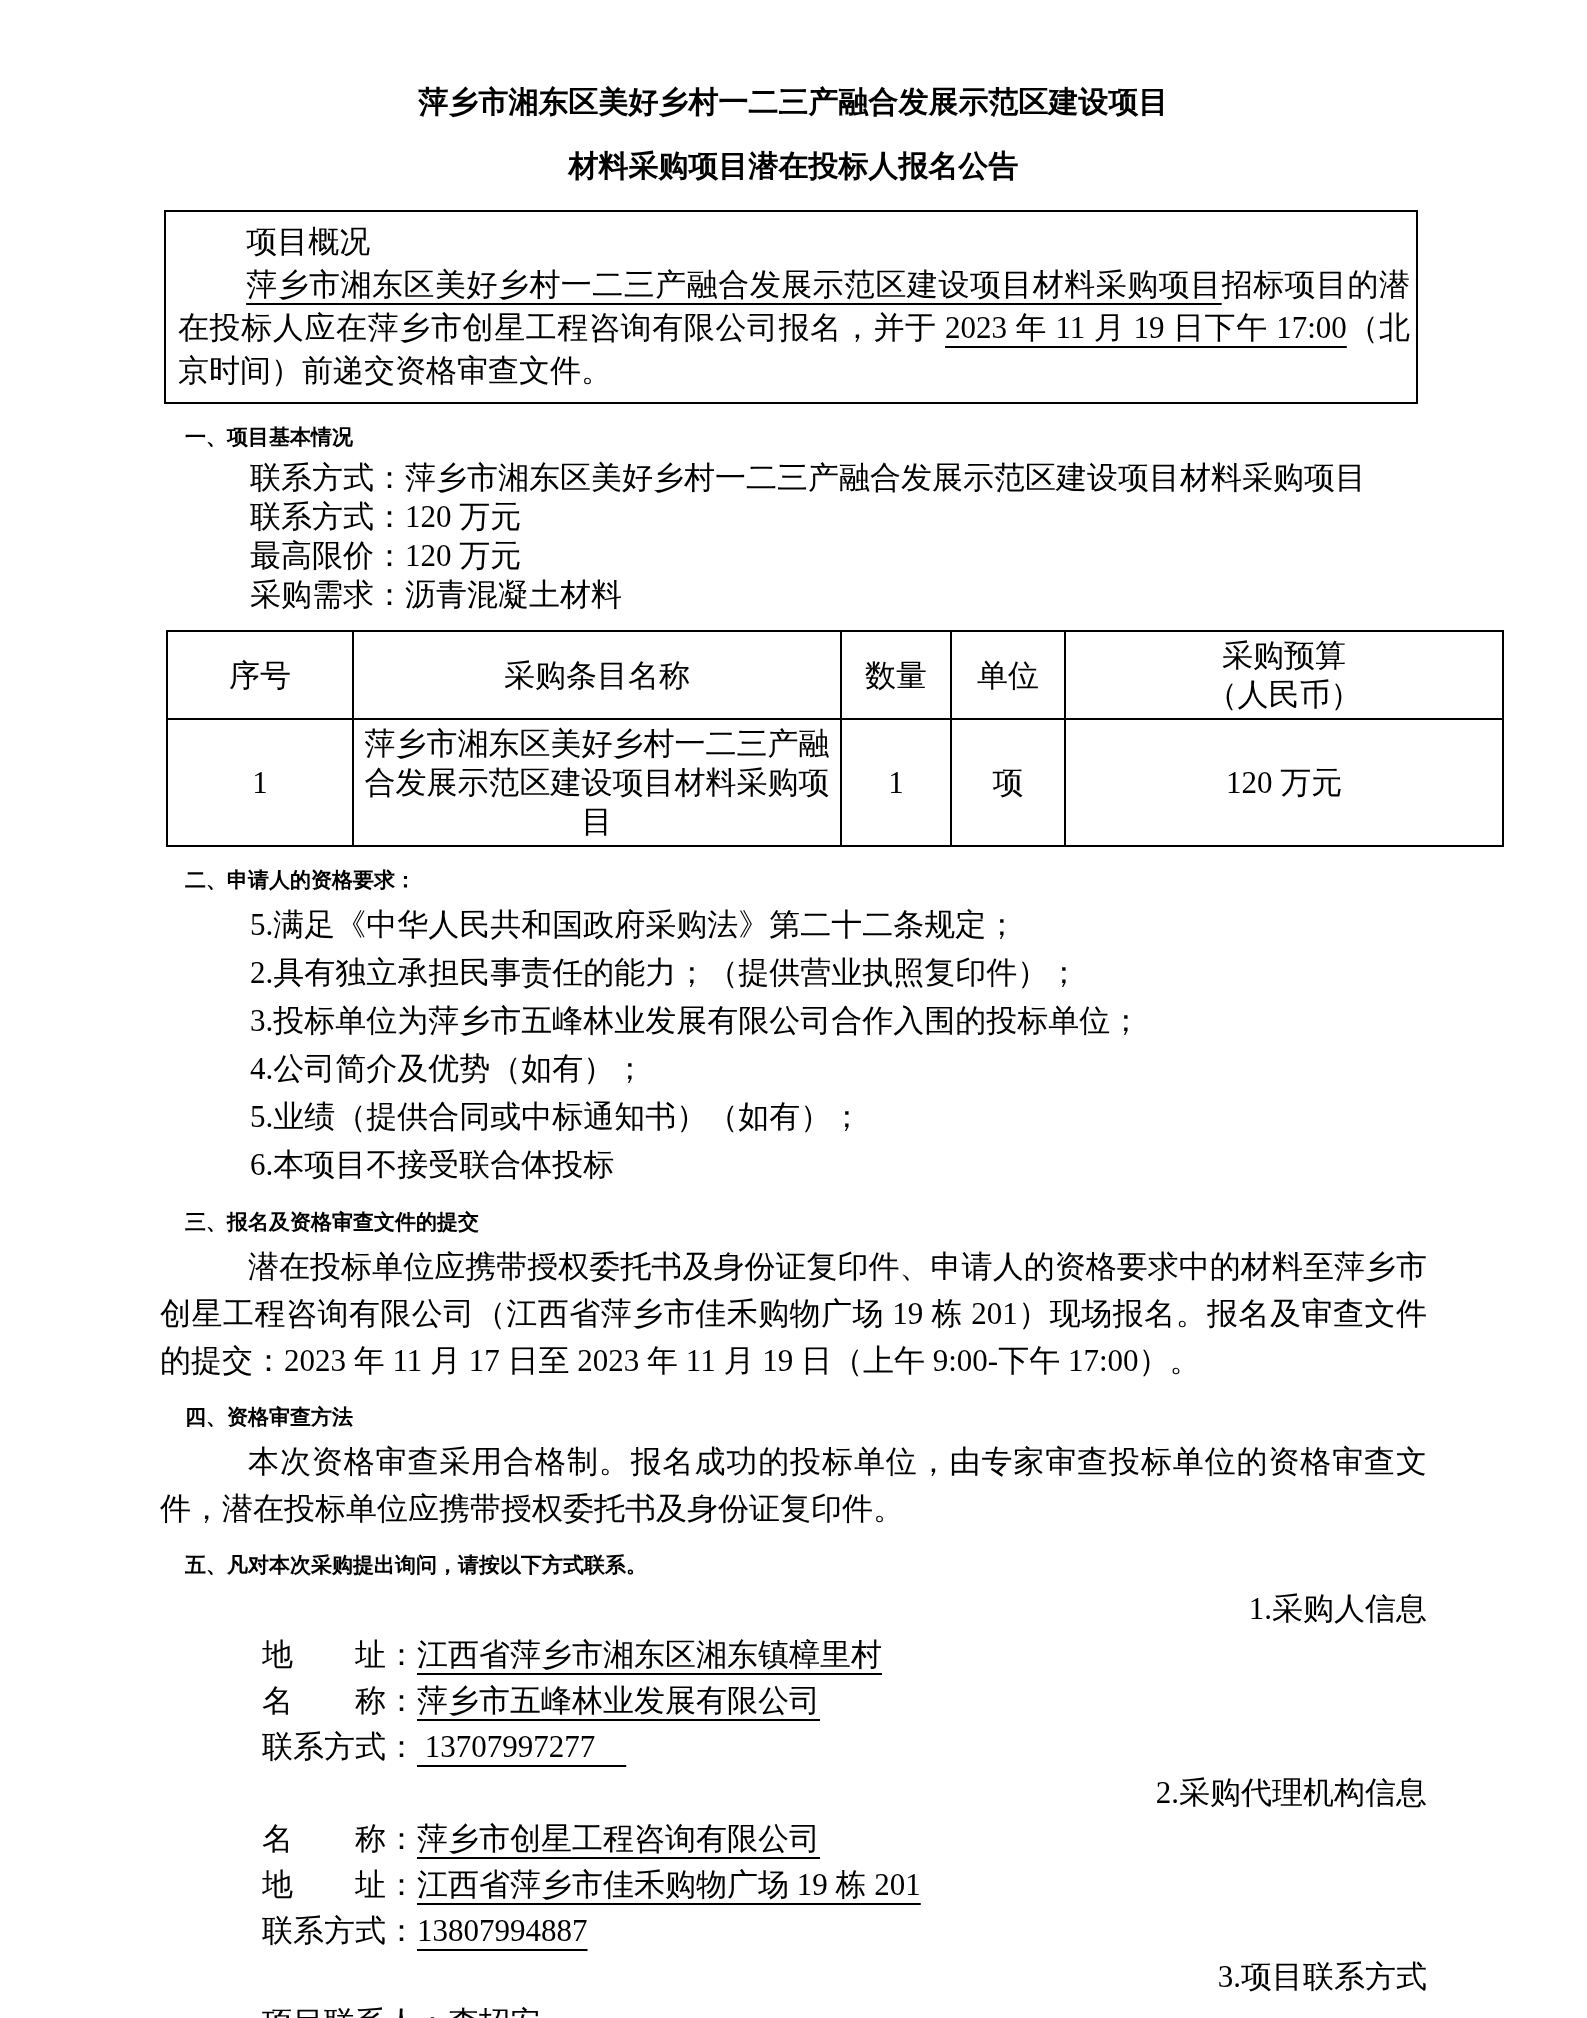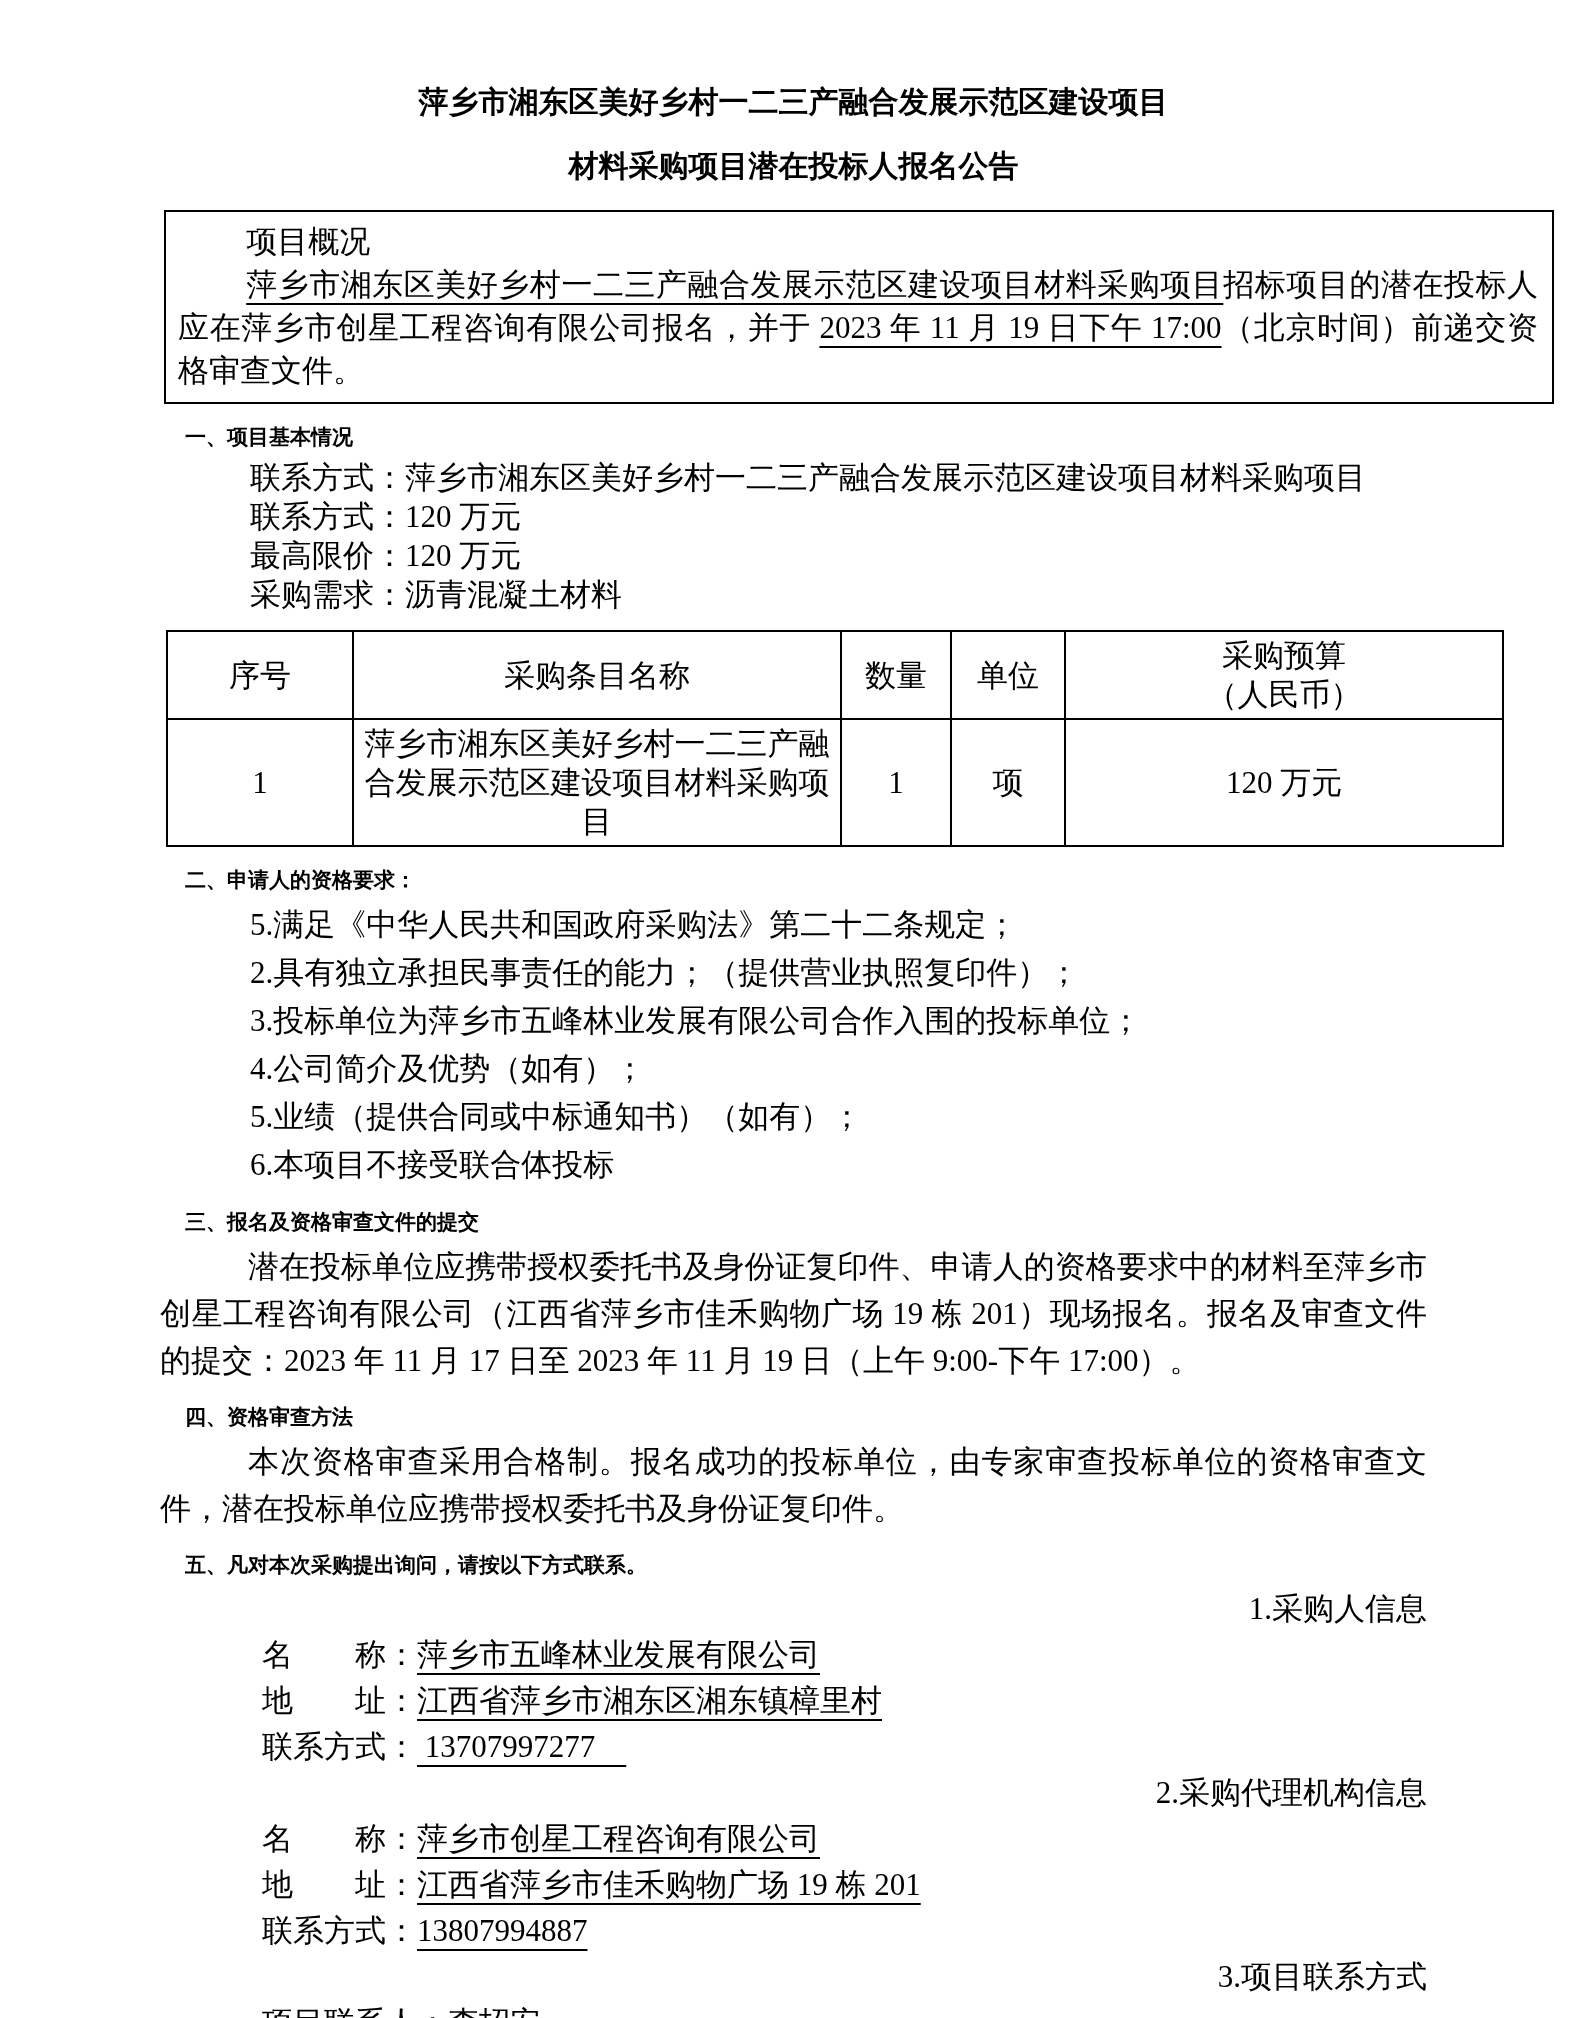--- a/index.html
+++ b/index.html
@@ -12,23 +12,23 @@
     font-size:31px;line-height:47px;
     padding:70px 160px 30px 160px;
     overflow:hidden;
   }
   .doc-title{
     text-align:center;font-weight:bold;
     font-size:30px;line-height:64px;
   }
   .obox{
     margin-top:12px;margin-left:4px;
-    width:1390px;box-sizing:border-box;
+    width:1254px;box-sizing:border-box;
     border:2px solid #000;
-    padding:8px 14px 10px 12px;
+    padding:8px 6px 10px 12px;
     line-height:43px;
   }
   .obox .indent{text-indent:2.2em;}
   .obox .justify{text-align:justify;}
   .sec-heading{
     font-weight:bold;padding-left:25px;
     margin-top:12px;line-height:42px;
     font-size:21px;
   }
   .s1-item{padding-left:90px;line-height:39px;}
@@ -116,22 +116,22 @@
 
   <div class="sec-heading">三、报名及资格审查文件的提交</div>
   <div class="para">潜在投标单位应携带授权委托书及身份证复印件、申请人的资格要求中的材料至萍乡市创星工程咨询有限公司（江西省萍乡市佳禾购物广场 19 栋 201）现场报名。报名及审查文件的提交：2023 年 11 月 17 日至 2023 年 11 月 19 日（上午 9:00-下午 17:00）。</div>
 
   <div class="sec-heading">四、资格审查方法</div>
   <div class="para">本次资格审查采用合格制。报名成功的投标单位，由专家审查投标单位的资格审查文件，潜在投标单位应携带授权委托书及身份证复印件。</div>
 
   <div class="sec-heading">五、凡对本次采购提出询问，请按以下方式联系。</div>
 
   <div class="sub-head">1.采购人信息</div>
+  <div class="contact-line"><span>地　　址：</span><span class="u">江西省萍乡市湘东区湘东镇樟里村</span></div>
   <div class="contact-line"><span>名　　称：</span><span class="u">萍乡市五峰林业发展有限公司</span></div>
-  <div class="contact-line"><span>地　　址：</span><span class="u">江西省萍乡市湘东区湘东镇樟里村</span></div>
   <div class="contact-line"><span>联系方式：</span><span class="u"> 13707997277　</span></div>
 
   <div class="sub-head">2.采购代理机构信息</div>
   <div class="contact-line"><span>名　　称：</span><span class="u">萍乡市创星工程咨询有限公司</span></div>
   <div class="contact-line"><span>地　　址：</span><span class="u">江西省萍乡市佳禾购物广场 19 栋 201</span></div>
   <div class="contact-line"><span>联系方式：</span><span class="u">13807994887</span></div>
 
   <div class="sub-head">3.项目联系方式</div>
   <div class="contact-line"><span>项目联系人：</span><span class="u">李招安</span></div>
 

